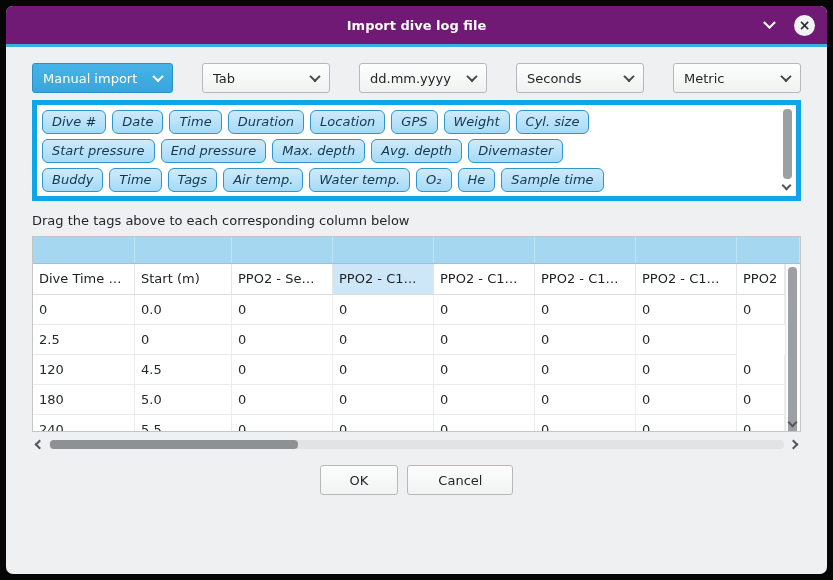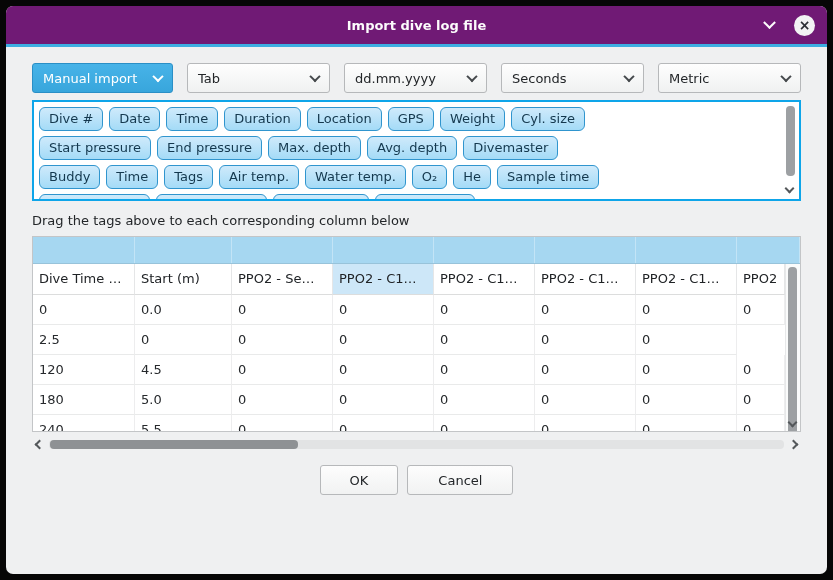--- a/index.html
+++ b/index.html
@@ -24,35 +24,35 @@
   .chev-white { width: 9px; height: 9px; border-right: 2px solid #fcfcfc; border-bottom: 2px solid #fcfcfc; transform: rotate(45deg) translate(-2px,-2px); }
   .close-btn {
     width: 21px; height: 21px; border-radius: 50%; background: #f2f3f4;
     color: #2c3035; display: flex; align-items: center; justify-content: center;
     font-size: 14px; font-weight: bold; line-height: 1; cursor: pointer;
   }
   .accent { height: 3px; background: #3daee2; }
   
   .content { padding: 16px 26px 0 26px; }
   
-  .dd-row { display: flex; gap: 14px; margin-bottom: 7px; }
+  .dd-row { display: flex; gap: 29px; margin-bottom: 7px; }
   .dropdown {
     height: 30px; flex: 1; background: linear-gradient(#fefefe, #f0f1f1);
     border: 1px solid #b6b8ba; border-radius: 3px;
     display: flex; align-items: center; justify-content: space-between;
     padding: 0 10px; cursor: pointer; white-space: nowrap;
   }
   .dropdown .chev { width: 8px; height: 8px; border-right: 2px solid #45494c; border-bottom: 2px solid #45494c; transform: rotate(45deg) translate(-1px,-1px); flex: 0 0 auto; margin-left: 8px; }
   .dropdown.primary { flex: 0 0 141px; background: linear-gradient(#47b3e8, #38a6dc); border-color: #2a8fc6; color: #ffffff; }
   .dropdown.primary .chev { border-color: #ffffff; }
   
   .tag-pool {
     position: relative; height: 101px; background: #ffffff;
-    border: 2px solid #0ea5e9; overflow: hidden;
-    padding: 5px 22px 0 5px; margin-bottom: 12px;
+    border: 5px solid #0ea5e9; overflow: hidden;
+    padding: 5px 22px 0 5px; margin-bottom: 12px; font-style: italic;
   }
   .tag-row { display: flex; gap: 6px; margin-bottom: 5px; }
   .tag {
     height: 24px; line-height: 22px; padding: 0 9px;
     border: 1px solid #3095ce; border-radius: 6px;
     background: linear-gradient(#cfeafb, #a4dbf7);
     color: #14384e; white-space: nowrap; cursor: grab; font-size: 13px;
   }
   .pool-scroll { position: absolute; top: 2px; right: 2px; bottom: 2px; width: 14px; }
   .vthumb { position: absolute; top: 2px; right: 2px; width: 9px; height: 70px; background: #9da0a3; border-radius: 4px; }

